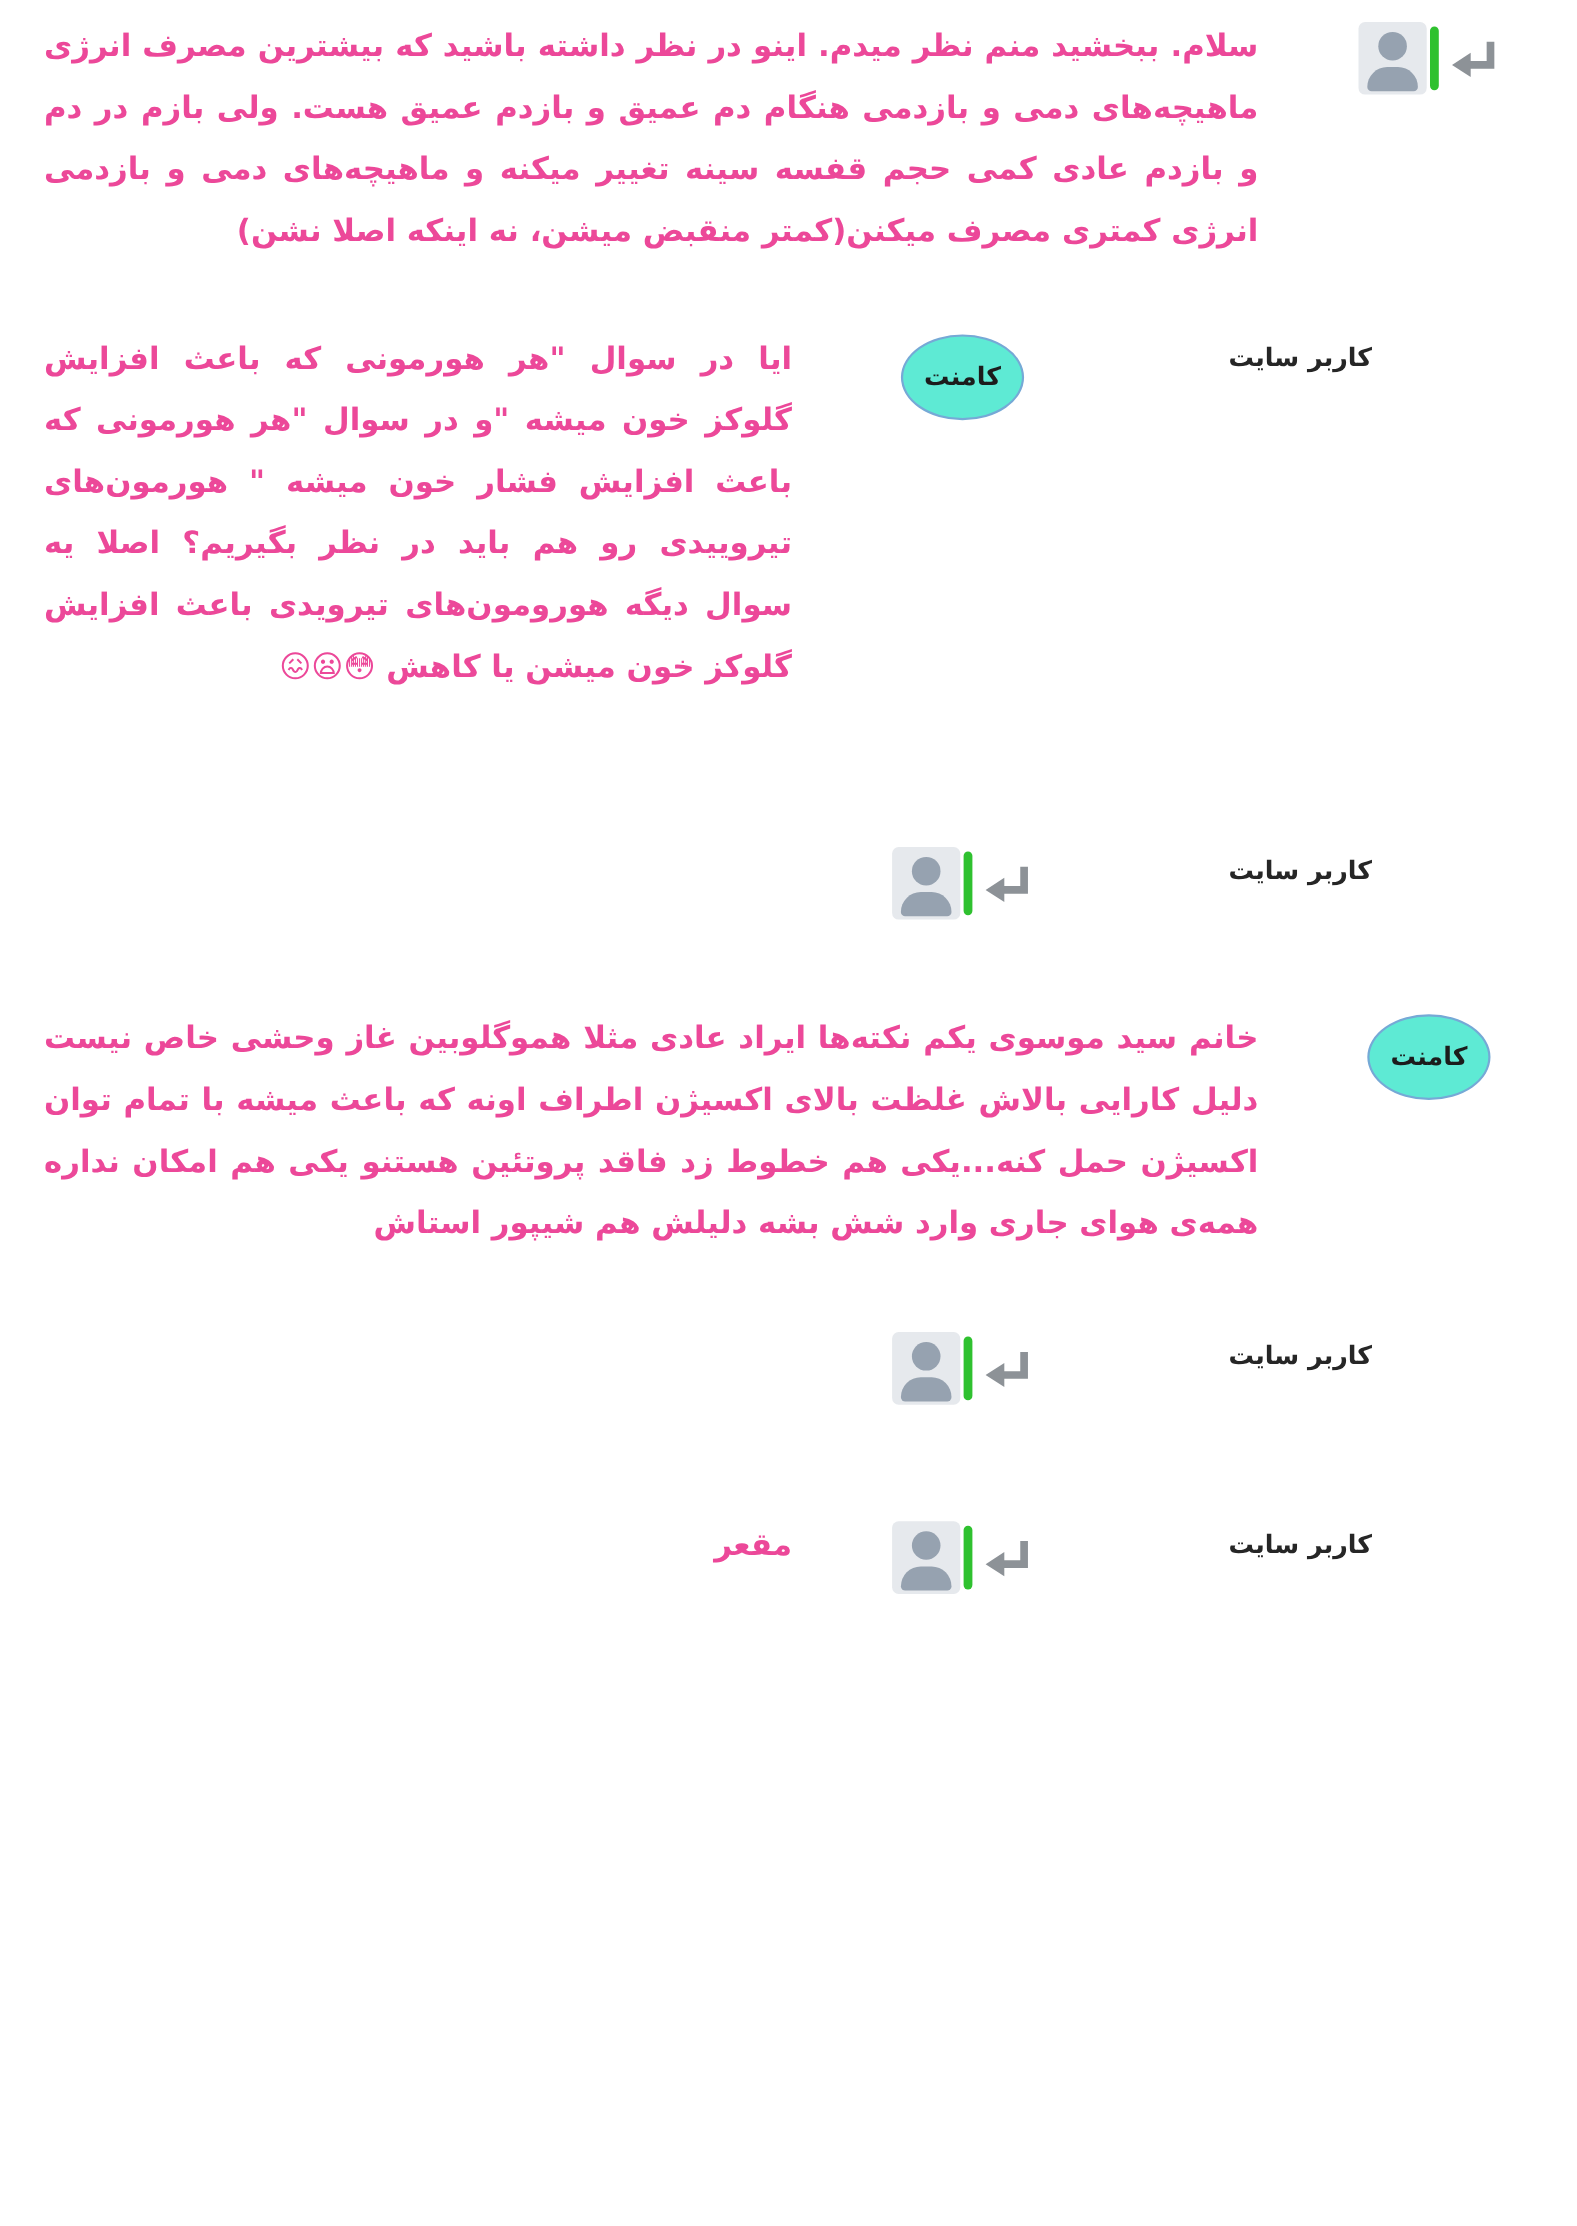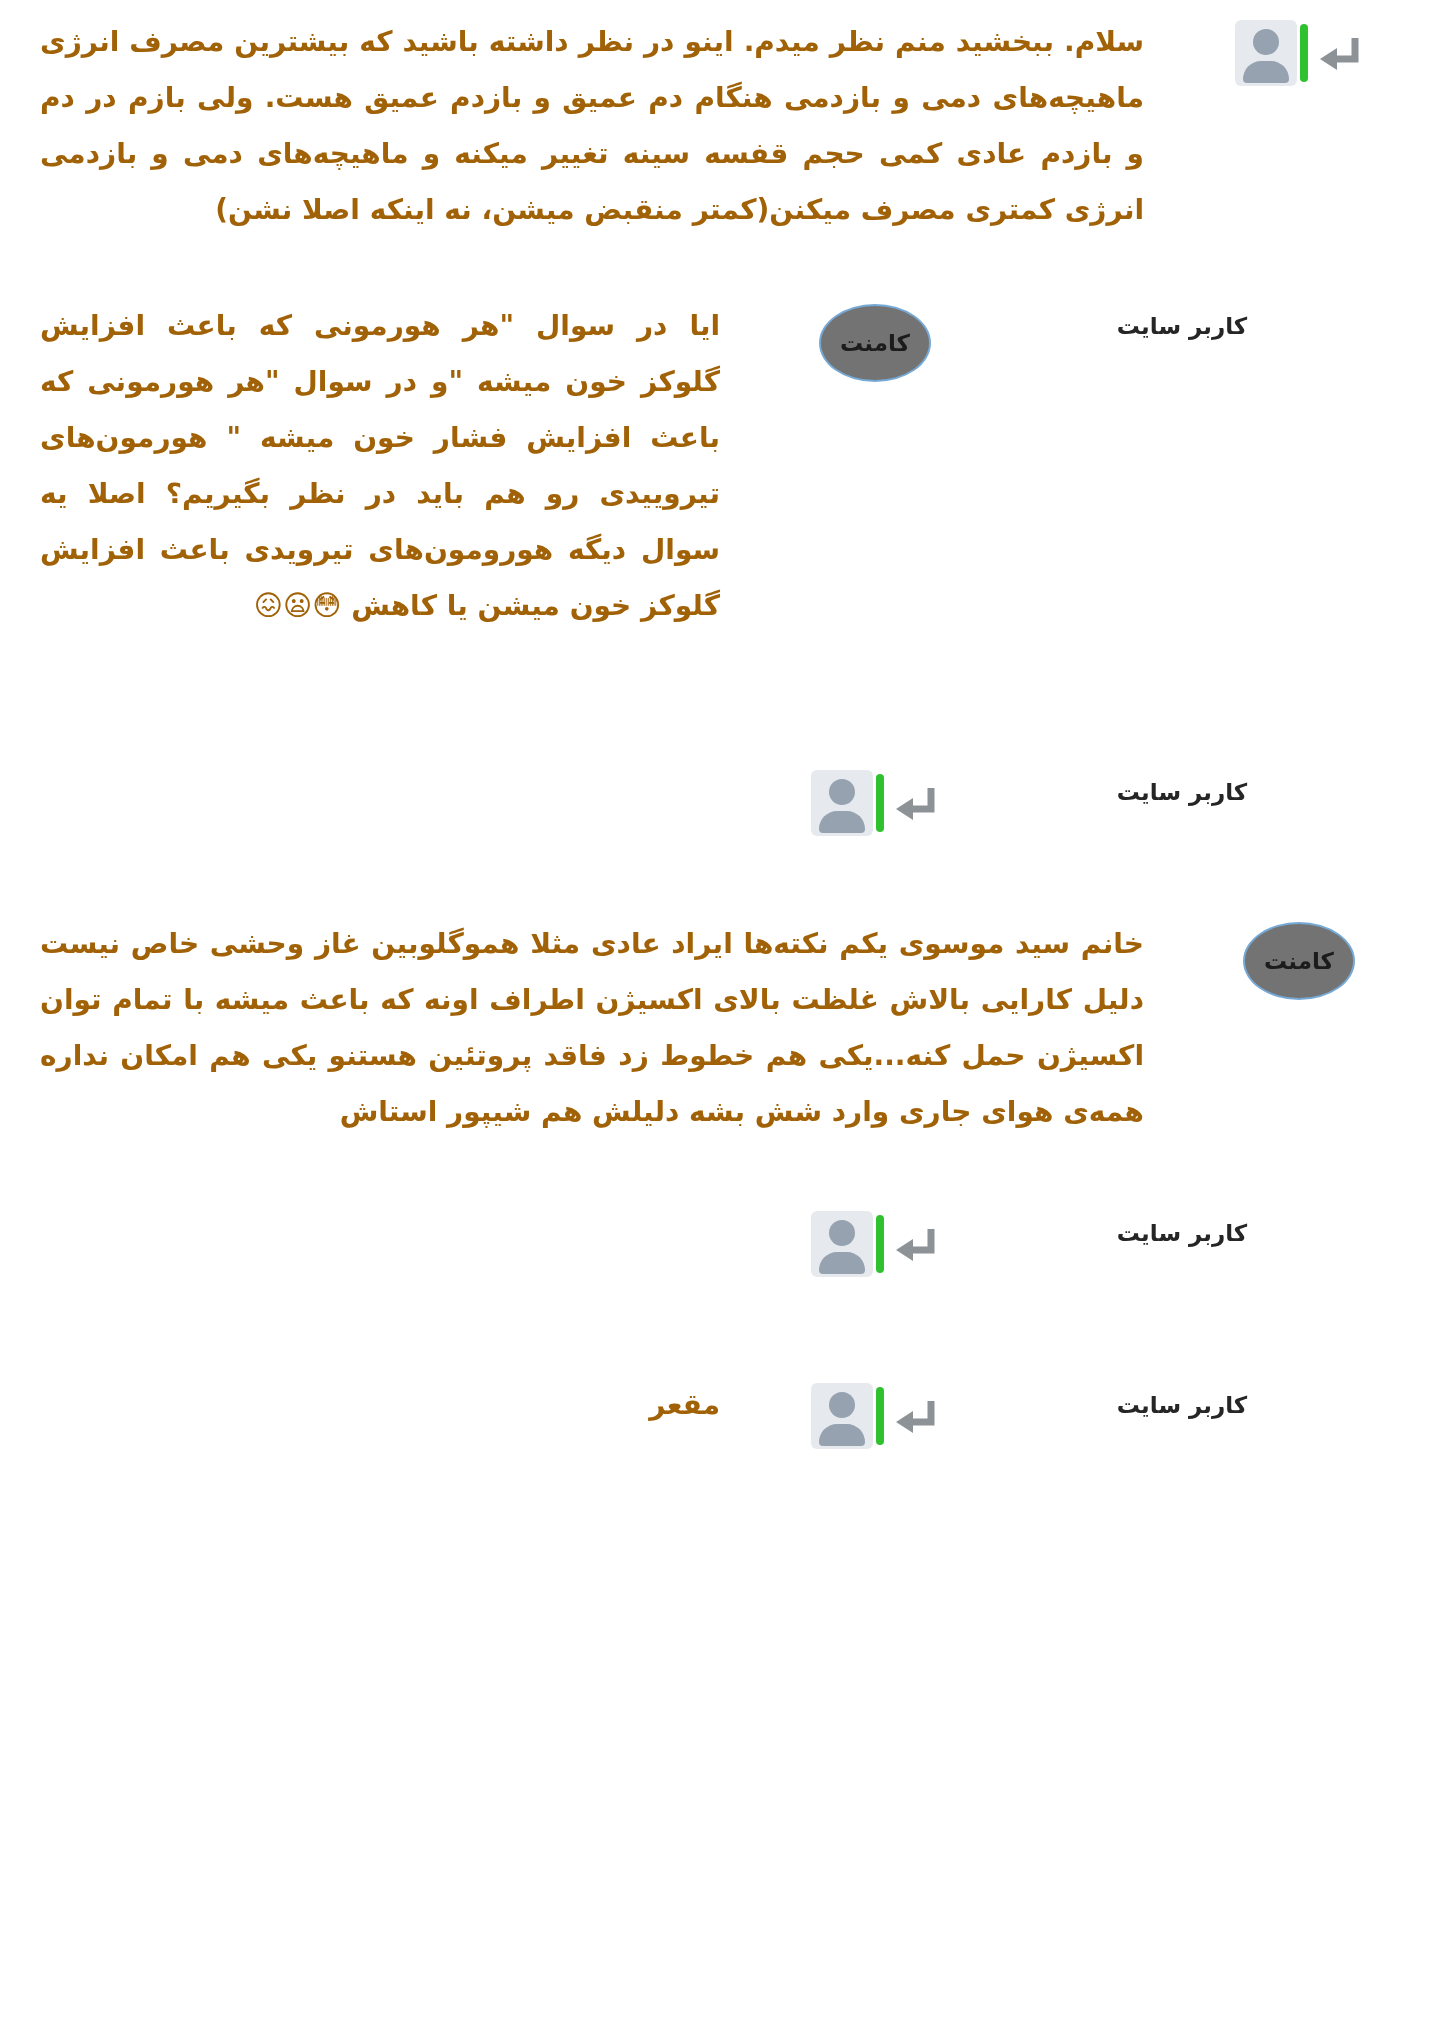--- a/index.html
+++ b/index.html
@@ -44,21 +44,21 @@
     justify-content: center;
     align-items: center;
     padding-top: 6px;
   }
   .comment-block {
     flex: 1 1 auto;
     padding-right: 60px;
     font-size: 28px;
     font-weight: bold;
     line-height: 56px;
-    color: #a16207;
+    color: #ec4899;
     text-align: justify;
     text-align-last: right;
   }
 
   
   .avatar-cluster {
     display: flex;
     direction: rtl;
     align-items: center;
   }
@@ -96,21 +96,21 @@
     border-radius: 23px 23px 5px 5px;
     background: #96a2b0;
   }
 
   
   .comment-badge {
     width: 112px;
     height: 78px;
     border: 2.5px solid #76a9d6;
     border-radius: 50%;
-    background: #737373;
+    background: #5eead4;
     display: flex;
     align-items: center;
     justify-content: center;
     font-size: 23px;
     font-weight: bold;
     color: #1c1c1c;
   }
 </style>
 </head>
 <body>

